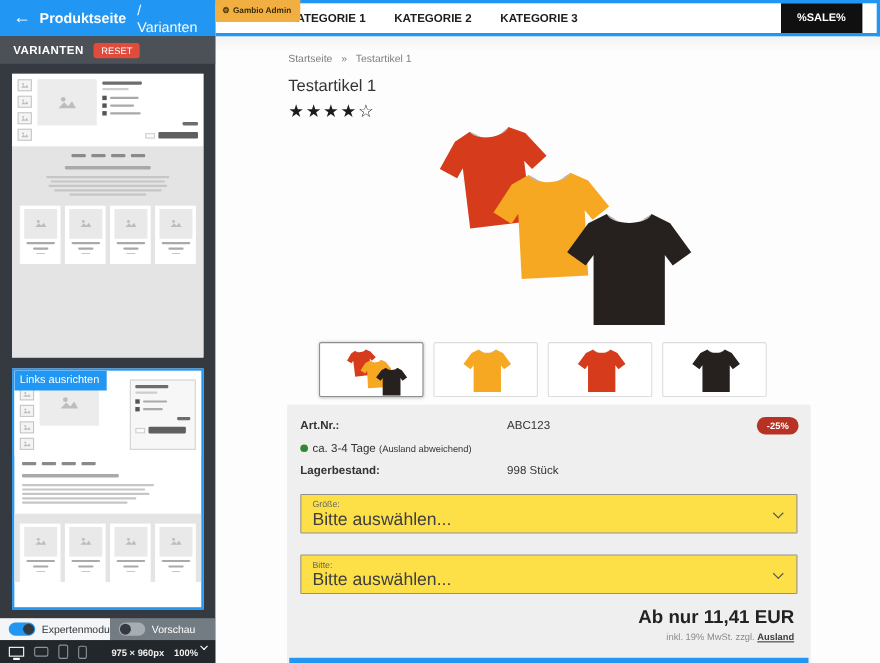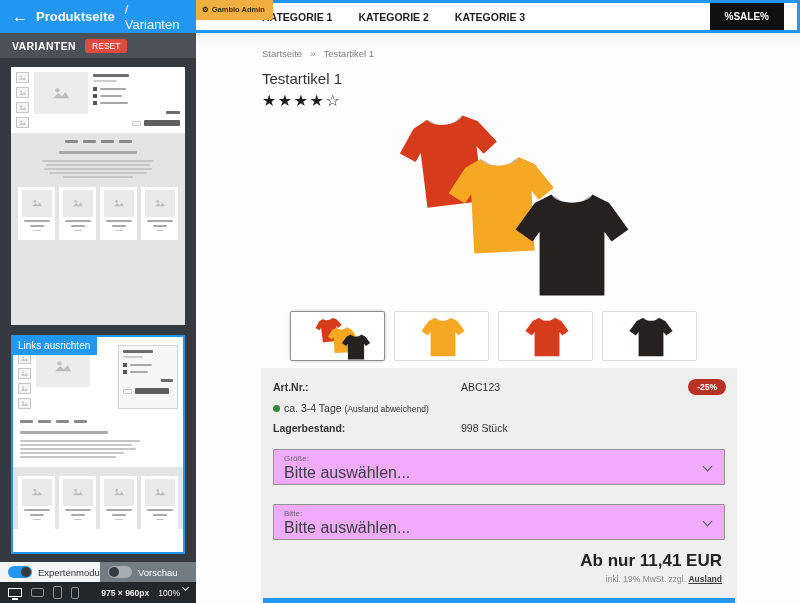--- a/index.html
+++ b/index.html
@@ -73,21 +73,21 @@
   .toggle.on{background:var(--accent);} .toggle.on .knob{right:1px;}
   .toggle.off{background:#a6adb3;} .toggle.off .knob{left:1px;}
   .device-bar{position:absolute;left:0;bottom:0;width:196px;height:21px;background:#22272b;display:flex;align-items:center;padding:0 8px;gap:9px;}
   .dev{flex:none;cursor:pointer;}
   .icon-desktop{width:14px;height:9px;border:1.5px solid #fff;}
   .icon-desktop::after{content:"";display:block;width:6px;height:2px;background:#fff;margin:9px auto 0;}
   .icon-tab-l{width:13px;height:9px;border:1.5px solid #8b939b;border-radius:2px;}
   .icon-tab-p{width:9px;height:13px;border:1.5px solid #8b939b;border-radius:2px;}
   .icon-phone{width:8px;height:12px;border:1.5px solid #8b939b;border-radius:2px;}
   .dim-text{color:#f0f0f0;font-size:8.5px;font-weight:700;margin-left:auto;white-space:nowrap;}
-  .zoom-ctl{color:#f0f0f0;font-size:8.5px;font-weight:400;display:flex;align-items:flex-start;gap:3px;cursor:pointer;white-space:nowrap;}
+  .zoom-ctl{color:#f0f0f0;font-size:8.5px;font-weight:700;display:flex;align-items:flex-start;gap:3px;cursor:pointer;white-space:nowrap;}
   .chev{width:5px;height:5px;border-right:1.5px solid #fff;border-bottom:1.5px solid #fff;transform:rotate(45deg);margin-top:-3px;}
 
   
   .preview{position:absolute;left:196px;top:0;width:604px;height:603px;}
   .shop-nav{position:absolute;top:0;left:0;right:0;height:33px;background:#fff;
     border:3px solid var(--accent);border-left:none;display:flex;align-items:center;
     padding-left:66px;gap:26px;z-index:1;}
   .cat{font-size:10.5px;font-weight:700;color:#1d1d1d;cursor:pointer;white-space:nowrap;}
   .sale-box{margin-left:auto;margin-right:13px;background:#101010;color:#fff;font-size:10px;font-weight:700;
     align-self:stretch;display:flex;align-items:center;padding:0 15px;cursor:pointer;}
@@ -107,21 +107,21 @@
   .pthumb.sel{border:1px solid #8f8f8f;box-shadow:0 0 3px rgba(0,0,0,.25);}
   .pthumb svg{position:absolute;}
 
   .info-panel{position:absolute;left:65px;width:476px;top:335px;bottom:0;background:#efefef;padding:13px 12px;}
   .spec-row{display:flex;align-items:baseline;margin-bottom:8.5px;font-size:10.5px;color:#333;}
   .spec-label{width:188px;font-weight:700;flex:none;}
   .dot{display:inline-block;width:7px;height:7px;border-radius:50%;background:var(--stock-green);margin-right:4px;}
   .spec-note{font-size:8.5px;margin-left:3px;}
   .disc-badge{position:absolute;top:11px;right:11px;background:var(--badge-red);color:#fff;font-size:8.5px;font-weight:700;
     padding:3px 9px;border-radius:9px;}
-  .select-box{width:100%;height:36px;background:#f0abfc;border:1px solid #939393;border-radius:1px;
+  .select-box{width:100%;height:36px;background:#fde047;border:1px solid #939393;border-radius:1px;
     position:relative;padding:4px 30px 0 10px;cursor:pointer;}
   .select-box.first{margin-top:15px;}
   .select-box + .select-box{margin-top:19px;}
   .sel-label{font-size:8px;color:#666;}
   .sel-value{font-size:16px;color:#3e3e3e;margin-top:1px;}
   .sel-chev{position:absolute;right:13px;top:13px;width:7px;height:7px;border-right:1.5px solid #555;border-bottom:1.5px solid #555;transform:rotate(45deg);}
   .price-block{margin-top:11px;text-align:right;padding-right:3px;}
   .price{font-size:17px;font-weight:700;color:#222;}
   .tax-note{font-size:8.5px;color:#8a8a8a;margin-top:3px;}
   .ship-link{color:#3c3c3c;font-weight:700;text-decoration:underline;cursor:pointer;}

